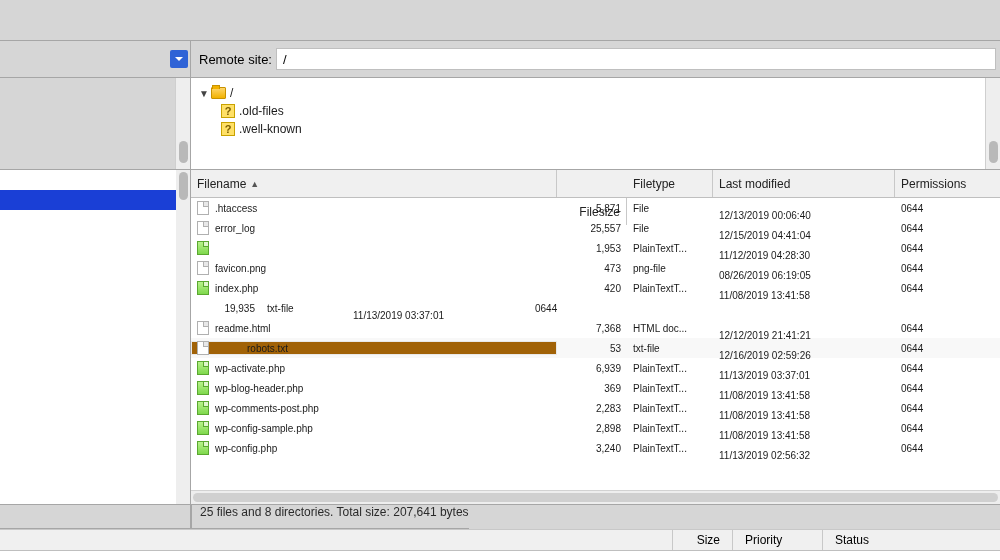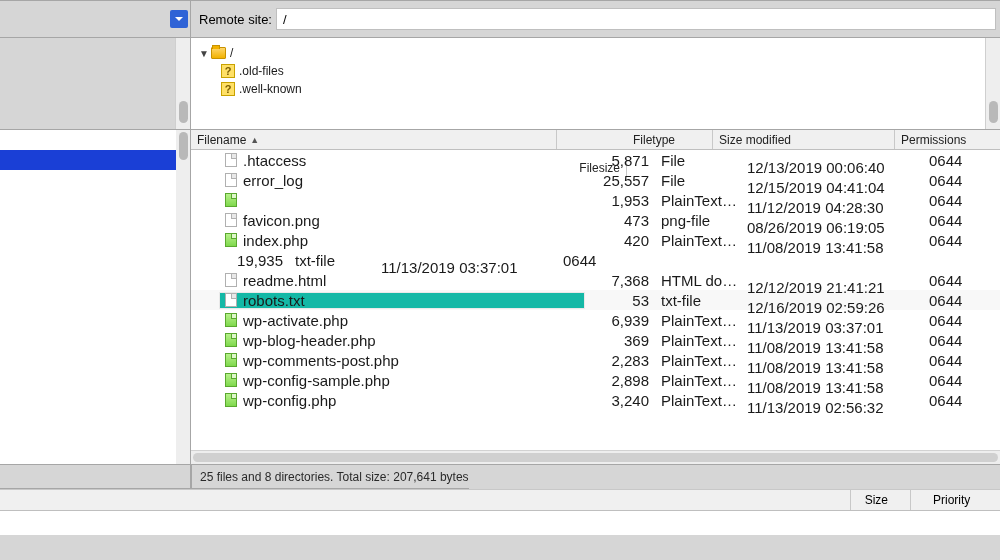--- a/index.html
+++ b/index.html
@@ -1,19 +1,19 @@
 <!DOCTYPE html>
 <html><head>
 <meta charset="utf-8">
 <style>
   * { box-sizing: border-box; margin: 0; padding: 0; }
   html, body { width: 1000px; height: 560px; overflow: hidden; font-family: -apple-system, "Helvetica Neue", Arial, sans-serif; font-size: 13px; color: #000; }
   body { background: #d6d6d6; }
 
-  .top-row { display: flex; height: 38px; }
+  .top-row { display: flex; height: 38px; margin-top: 40px; }
   .top-left { width: 191px; border: 1px solid #a6a6a6; border-left: none; background: #d6d6d6; display: flex; align-items: center; justify-content: flex-end; padding-right: 2px; }
   .dd-btn { width: 18px; height: 18px; background: #2f63d6; border-radius: 2px; display: flex; align-items: center; justify-content: center; }
   .dd-btn svg { width: 10px; height: 10px; fill: #fff; }
   .top-right { flex: 1; border: 1px solid #a6a6a6; border-left: none; border-right: none; background: #d6d6d6; display: flex; align-items: center; padding-left: 8px; gap: 4px; }
   .rs-label { color: #000; }
   .rs-path { background: #fff; border: 1px solid #bfbfbf; height: 22px; line-height: 20px; padding: 0 6px; flex: 1; margin-right: 4px; font-size: 13px; min-width: 60px; }
 
   .mid-row { display: flex; height: 92px; }
   .mid-left { width: 191px; border-right: 1px solid #a6a6a6; border-bottom: 1px solid #a6a6a6; background: #d6d6d6; display:flex; justify-content:flex-end; }
   .mid-right { flex: 1; background: #fff; border-bottom: 1px solid #a6a6a6; display: flex; }
@@ -28,51 +28,51 @@
   .scroll-knob { width: 9px; height: 22px; background: #b9b9b9; border-radius: 5px; margin-bottom: 6px; }
   .left-scroll { width:15px; background:#eeeeee; border-left:1px solid #cfcfcf; display:flex; align-items:flex-end; justify-content:center; }
 
   .list-row { display: flex; height: 335px; }
   .list-left { width: 176px; border-right: none; border-bottom: 1px solid #a6a6a6; background: #fff; position: relative; }
   .list-left-scroll { width:15px; border-right:1px solid #a6a6a6; border-bottom:1px solid #a6a6a6; background:#eeeeee; display:flex; flex-direction:column; justify-content:flex-start; align-items:center; }
   .list-left-scroll .scroll-knob { margin-top: 2px; height: 28px; }
   .sel-row { height: 20px; background: #1a3fd6; margin-top: 20px; }
 
   .list-right { flex: 1; background: #fff; border-bottom: 1px solid #a6a6a6; display: flex; flex-direction: column; }
-  .cols { display: flex; height: 20px; background: #f0f0f0; border-bottom: 1px solid #bfbfbf; font-size: 12px; color: #222; }
+  .cols { display: flex; height: 28px; background: #f0f0f0; border-bottom: 1px solid #bfbfbf; font-size: 12px; color: #222; }
   .col { display: flex; align-items: center; padding-left: 6px; border-right: 1px solid #c8c8c8; height: 100%; }
   .col.fn { width: 366px; }
   .col.fs { width: 70px; justify-content: flex-end; padding-right: 6px; margin-top: 28px; }
   .col.ft { width: 86px; }
   .col.lm { width: 182px; }
   .col.pm { border-right: none; flex:1; }
   .sort-ic { margin-left: 4px; font-size: 9px; color: #555; }
 
   .rows { flex: 1; overflow: hidden; position: relative; }
-  .file-row { display: flex; height: 20px; align-items: center; font-size: 15px; color: #1a1a1a; padding-left: 28px; }
+  .file-row { display: flex; height: 20px; align-items: center; font-size: 10px; color: #1a1a1a; }
   .file-row .c { padding-left: 6px; }
   .c.fn { width: 366px; display:flex; align-items:center; }
   .c.fs { width: 70px; text-align: right; padding-right: 6px; }
   .c.ft { width: 86px; white-space: nowrap; overflow: hidden; text-overflow: ellipsis; }
   .c.lm { width: 182px; margin-top: 15px; }
   .c.pm { flex:1; }
   .doc-ic { width: 12px; height: 14px; border: 1px solid #b0b0b0; background: #fff; margin: 0 6px 0 0; position: relative; }
   .doc-ic.green { background: linear-gradient(#b8f28b,#7fd84d); border-color: #5aa82f; }
   .doc-ic::after { content:""; position:absolute; top:0; right:0; width:4px; height:4px; background:#e8e8e8; border-left:1px solid #b0b0b0; border-bottom:1px solid #b0b0b0; }
   .doc-ic.green::after { background:#dff7cb; border-color:#5aa82f; }
-  .file-row.highlight .c.fn { background: #14b8a6; box-shadow: inset 0 0 0 1px #e9e9e9; }
+  .file-row.highlight .c.fn { background: #a16207; box-shadow: inset 0 0 0 1px #e9e9e9; gap: 32px; }
   .file-row.highlight { background: #f8f8f8; }
   .hscroll { height: 14px; background: #eeeeee; border-top:1px solid #d2d2d2; display:flex; align-items:center; }
   .hscroll .track { flex:1; height:9px; background:#d0d0d0; border-radius:5px; margin:0 2px; }
 
-  .statusbar { height: 24px; border-bottom: 1px solid #a6a6a6; background: #d6d6d6; display: flex; align-items: center; padding-left: 8px; font-size: 12px; color: #2a2a2a; margin-left: 191px; border-left:1px solid #a6a6a6; }
+  .statusbar { height: 24px; border-bottom: 1px solid #a6a6a6; background: #d6d6d6; display: flex; padding-left: 8px; font-size: 12px; color: #2a2a2a; margin-left: 191px; border-left:1px solid #a6a6a6; }
   .status-left { width: 191px; height:24px; border-bottom:1px solid #a6a6a6; border-right:1px solid #a6a6a6; background:#d6d6d6; position:absolute; left:0; }
 
   .queue-hdr { height: 22px; background: #f0f0f0; border-top: 1px solid #c8c8c8; border-bottom: 1px solid #bfbfbf; display: flex; justify-content: flex-end; font-size: 12px; }
-  .queue-hdr .qcol { border-left: 1px solid #c8c8c8; display:flex; align-items:center; padding: 0 22px; }
+  .queue-hdr .qcol { border-left: 1px solid #c8c8c8; display:flex; align-items:center; padding: 0 12px; }
   .qcol.sz { width: 60px; justify-content:flex-end; }
   .qcol.pr { width: 90px; text-align: center; }
   .qcol.st { width: 178px; }
   .queue-body { flex:1; background:#fff; }
 
   .bottom { display:flex; flex-direction:column; height: 46px; margin-top: 0; }
   .status-wrap { display:flex; position:relative; }
 </style>
 </head>
 <body>
@@ -133,21 +133,21 @@
           <span>Filename</span>
           <span class="sort-ic">▲</span>
         </div>
       <div class="col fs">
           <span>Filesize</span>
         </div>
       <div class="col ft">
           <span>Filetype</span>
         </div>
       <div class="col lm">
-          <span>Size modified</span>
+          <span>Last modified</span>
         </div>
       <div class="col pm">
           <span>Permissions</span>
         </div>
     </div>
     <div class="rows" id="rows">
         <div class="file-row">
           <div class="c fn">
             <span class="doc-ic "></span>
             <span>.htaccess</span>
@@ -288,15 +288,18 @@
 </div>
 
 <div class="bottom">
   <div class="queue-hdr">
     <div class="qcol sz">
         <span>Size</span>
       </div>
     <div class="qcol pr">
         <span>Priority</span>
       </div>
+    <div class="qcol st">
+        <span>Status</span>
+      </div>
   </div>
   <div class="queue-body"></div>
 </div>
 
 </body></html>

